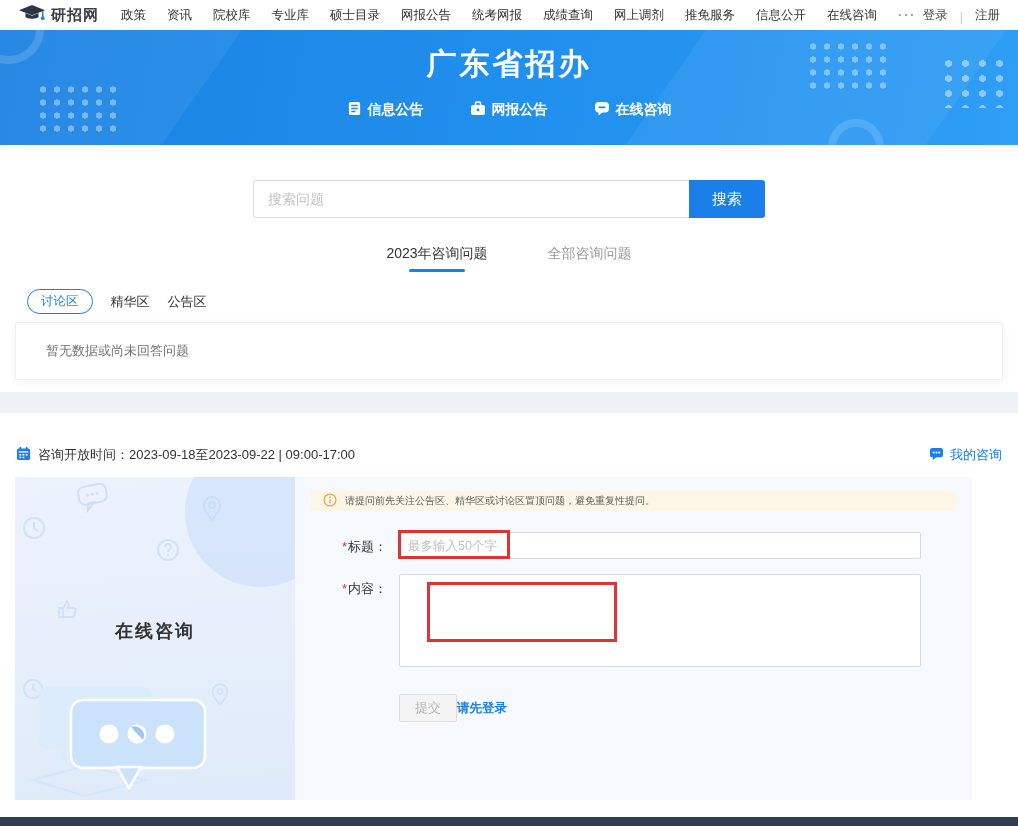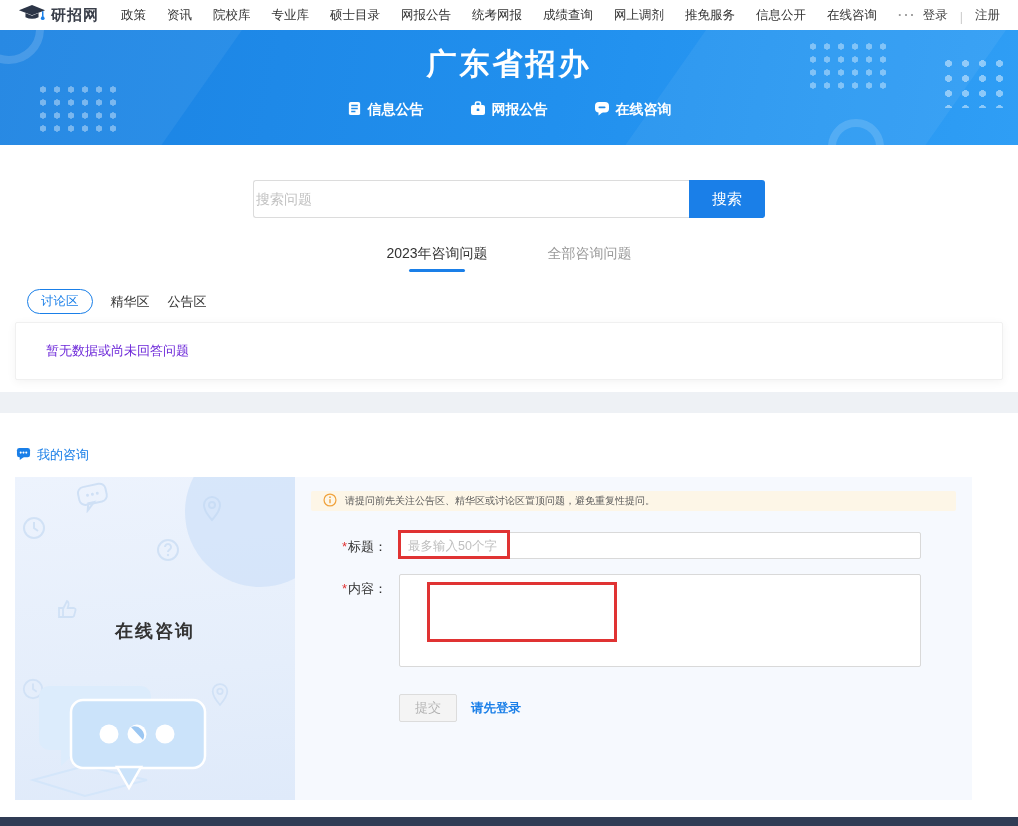--- a/index.html
+++ b/index.html
@@ -44,21 +44,21 @@
   .ring1 { width:56px; height:56px; left:828px; bottom:-30px; }
   .ring2 { width:70px; height:70px; left:-26px; top:-36px; }
   .banner-title { text-align:center; margin-top:14px; font-size:30px; font-weight:bold; color:#fff; letter-spacing:3px; position:relative; z-index:2; }
   .banner-links { display:flex; justify-content:center; gap:46px; margin-top:16px; position:relative; z-index:2; }
   .banner-link { display:flex; align-items:center; gap:6px; color:#fff; font-size:14px; font-weight:bold; cursor:pointer;justify-content:flex-end; }
 
   
   .search-wrap { display:flex; justify-content:center; margin-top:35px; }
   .search-input {
     width:436px; height:38px; border:1px solid #dcdcdc; border-right:none;
-    border-radius:3px 0 0 3px; padding:0 2px; font-size:14px; color:#333; outline:none;
+    border-radius:3px 0 0 3px; padding:0 14px; font-size:14px; color:#333; outline:none;
     font-family:"Liberation Sans","DejaVu Sans",sans-serif;
   }
   .search-input::placeholder { color:#c2c2c2; }
   .search-btn {
     width:76px; height:38px; background:#1a7fe8; color:#fff; border:none;
     border-radius:0 3px 3px 0; font-size:15px; cursor:pointer;
     font-family:"Liberation Sans","DejaVu Sans",sans-serif;
   }
 
   
@@ -75,21 +75,21 @@
   .subtab { font-size:13px; color:#333; cursor:pointer; }
   .subtab.pill {
     font-size:12.5px; color:#1a7fe8; border:1px solid #1a7fe8;
     border-radius:13px; padding:3px 13px;
   }
 
   
   .empty-card {
     margin:8px 15px 0; height:58px; background:#fff; border:1px solid #f0f0f0;
     box-shadow:0 2px 10px rgba(0,0,0,0.05); border-radius:2px;
-    display:flex; align-items:center; padding-left:30px; font-size:13px; color:#6d28d9;
+    display:flex; align-items:center; padding-left:30px; font-size:13px; color:#737373;
   }
 
   .gray-band { height:21px; background:#eef1f5; margin-top:12px; }
 
   
   .consult-bar { display:flex; align-items:center; justify-content:space-between; margin:33px 16px 0; }
   .consult-left { display:flex; align-items:center; gap:7px; font-size:13px; color:#333; }
   .my-consult { display:flex; align-items:center; gap:6px; font-size:13px; color:#1a7fe8; cursor:pointer; }
 
   
@@ -143,21 +143,21 @@
   .anno-title { left:-1px; top:-2px; width:112px; height:29px; }
   .anno-content { left:28px; top:8px; width:190px; height:60px; }
 
   .submit-row { display:flex; align-items:center; margin:23px 16px 0; }
   .submit-spacer { width:88px; }
   .submit-btn {
     width:58px; height:28px; background:#f4f4f4; border:1px solid #dcdcdc; border-radius:2px;
     color:#b3b3b3; font-size:13px; cursor:not-allowed;
     font-family:"Liberation Sans","DejaVu Sans",sans-serif;
   }
-  .login-first { margin-left:14px; font-size:12.5px; font-weight:bold; color:#1a7fe8; cursor:pointer; }
+  .login-first { margin-left:0; font-size:12.5px; font-weight:bold; color:#1a7fe8; cursor:pointer; }
 
   .footer-band { position:absolute; left:0; bottom:0; width:100%; height:9px; background:#303c55; }
 </style>
 </head>
 <body>
 
 <div class="topnav">
   <div class="logo">
     <span>
       <svg width="28" height="19" viewBox="0 0 30 20">
@@ -253,20 +253,36 @@
   <span class="subtab">公告区</span>
 </div>
 
 <div class="empty-card">
   <span>暂无数据或尚未回答问题</span>
 </div>
 
 <div class="gray-band"></div>
 
 <div class="consult-bar">
+  <div class="consult-left">
+    <span>
+      <svg width="15" height="15" viewBox="0 0 16 16">
+        <rect x="1" y="2.6" width="14" height="12.4" rx="2" fill="#1a7fe8"></rect>
+        <rect x="3.6" y="0.8" width="2" height="3.4" rx="1" fill="#1a7fe8"></rect>
+        <rect x="10.4" y="0.8" width="2" height="3.4" rx="1" fill="#1a7fe8"></rect>
+        <rect x="3" y="5.6" width="10" height="1.4" fill="#ffffff"></rect>
+        <rect x="3.6" y="8.6" width="2" height="1.6" fill="#ffffff"></rect>
+        <rect x="7" y="8.6" width="2" height="1.6" fill="#ffffff"></rect>
+        <rect x="10.4" y="8.6" width="2" height="1.6" fill="#ffffff"></rect>
+        <rect x="3.6" y="11.4" width="2" height="1.6" fill="#ffffff"></rect>
+        <rect x="7" y="11.4" width="2" height="1.6" fill="#ffffff"></rect>
+      </svg>
+    </span>
+    <span>咨询开放时间：2023-09-18至2023-09-22 | 09:00-17:00</span>
+  </div>
   <div class="my-consult">
     <span>
       <svg width="15" height="14" viewBox="0 0 16 15">
         <rect x="1" y="1" width="14" height="10" rx="2.5" fill="#1a7fe8"></rect>
         <polygon points="4,10.6 4,14 8.4,10.6" fill="#1a7fe8"></polygon>
         <circle cx="5" cy="6" r="1.1" fill="#ffffff"></circle>
         <circle cx="8" cy="6" r="1.1" fill="#ffffff"></circle>
         <circle cx="11" cy="6" r="1.1" fill="#ffffff"></circle>
       </svg>
     </span>

